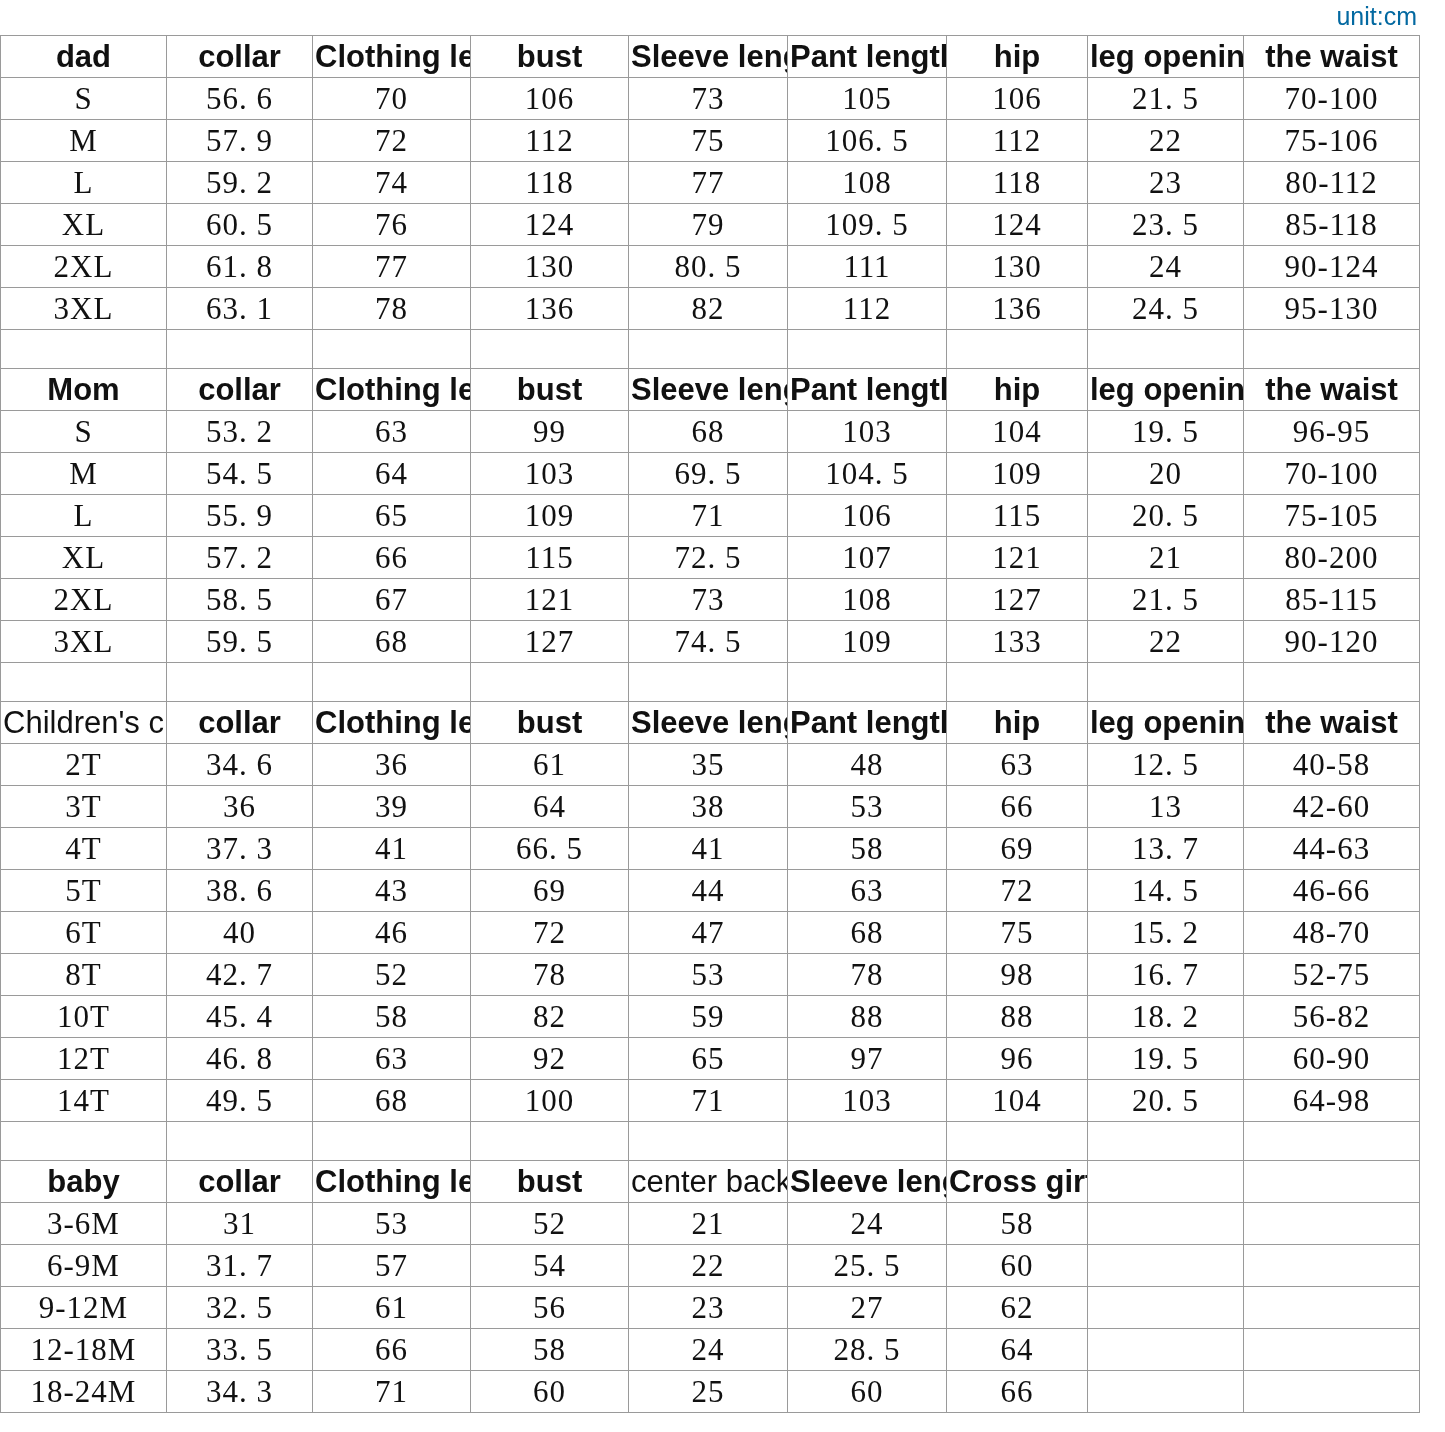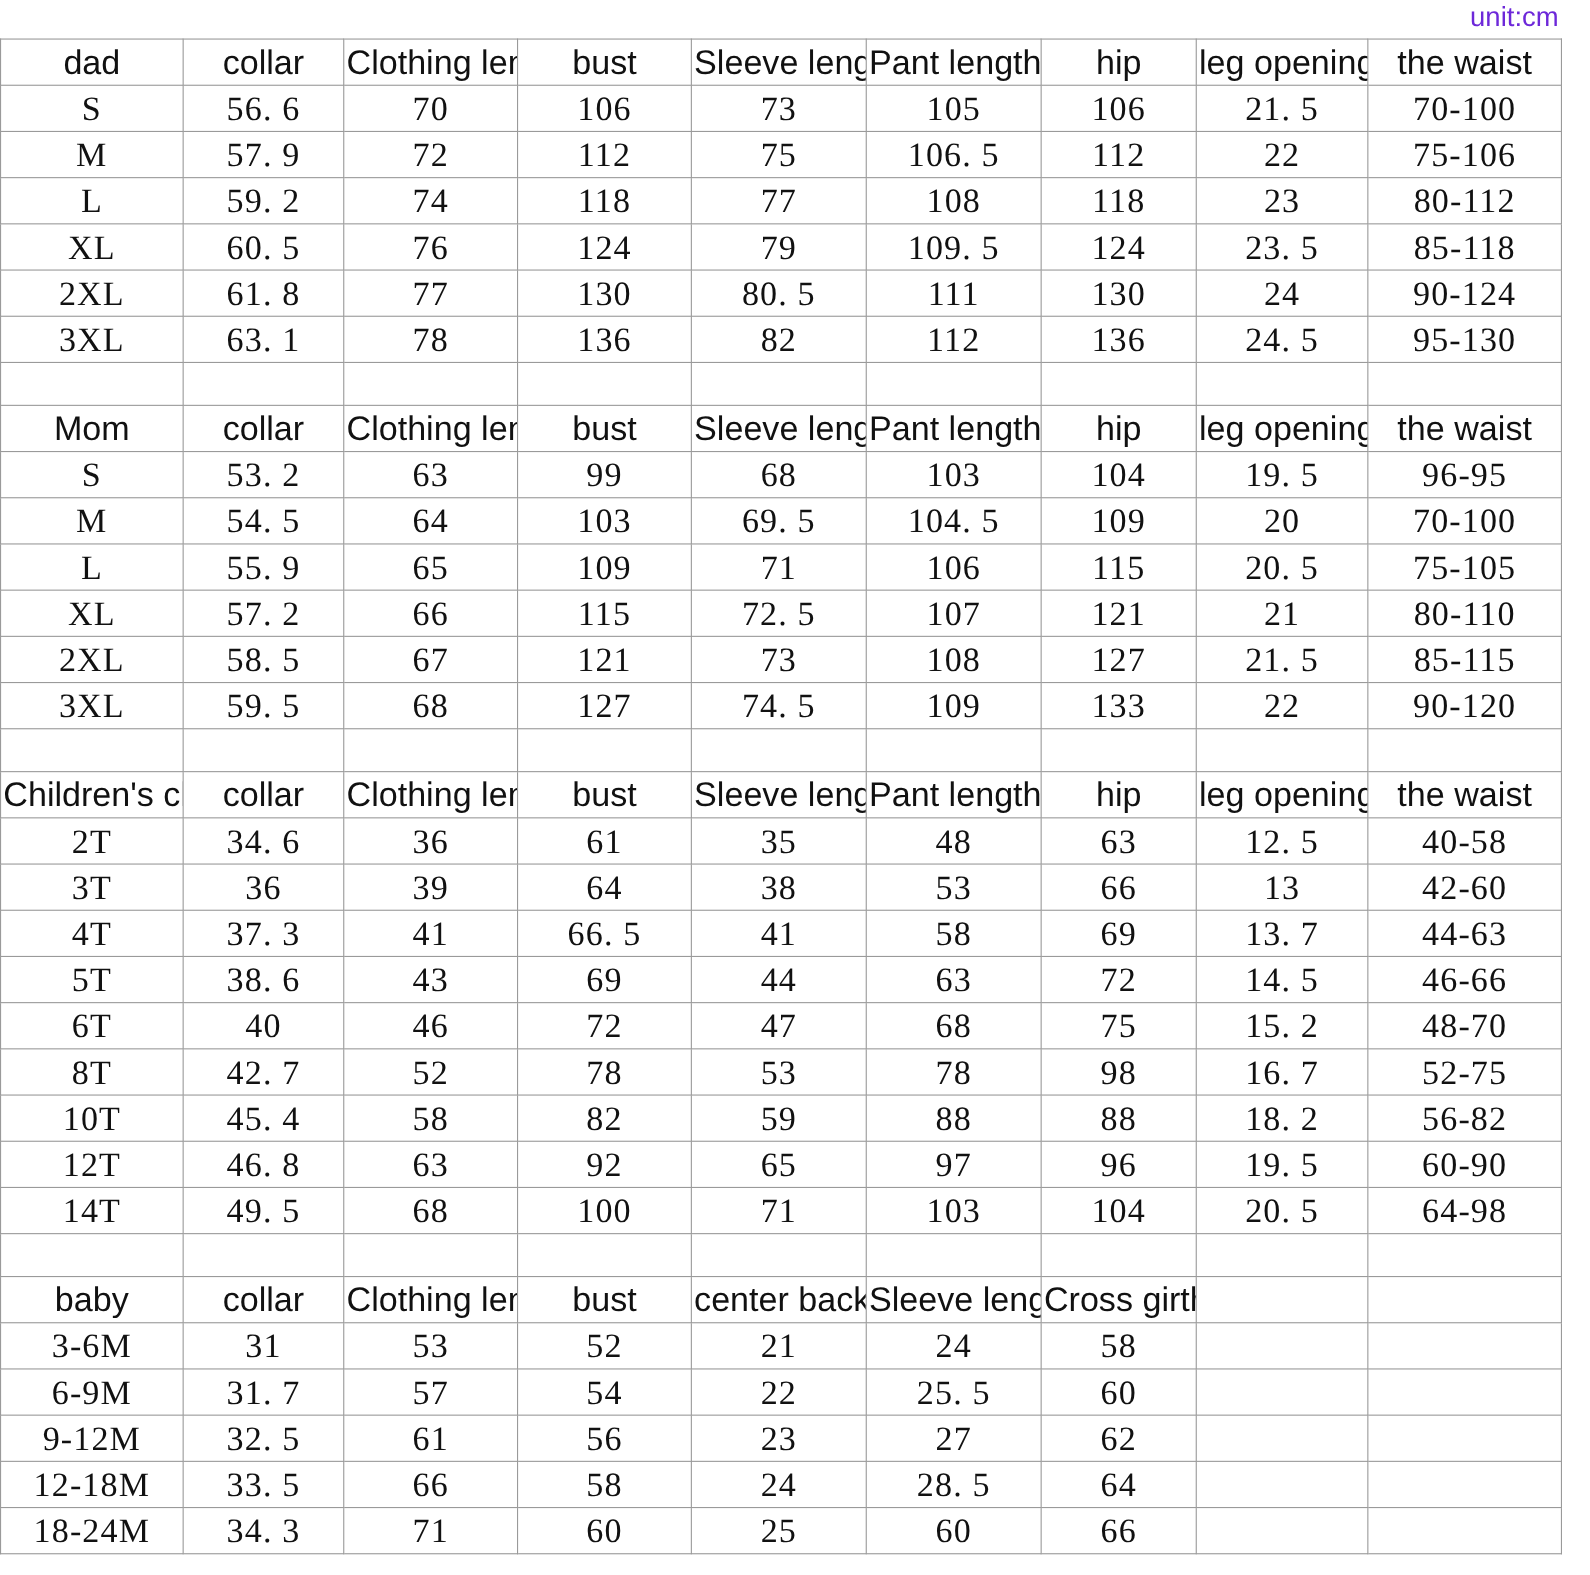--- a/index.html
+++ b/index.html
@@ -15,21 +15,21 @@
     position: relative;
     overflow: hidden;
   }
   .unit {
     position: absolute;
     right: 28px;
     top: 2px;
     font-family: "Liberation Sans", sans-serif;
     font-size: 25px;
     letter-spacing: 0px;
-    color: #6d28d9;
+    color: #0369a1;
   }
   .sheet {
     position: absolute;
     top: 35px;
     left: 0px;
     width: 1445px;
   }
   table.grid {
     border-collapse: collapse;
     table-layout: fixed;
@@ -53,21 +53,21 @@
     vertical-align: middle;
     padding: 0 2px;
     font-size: 31px;
     line-height: 1;
     white-space: nowrap;
     overflow: hidden;
   }
   td.hdr {
     font-family: "Liberation Sans", sans-serif;
     font-size: 21px;
-    font-weight: 400;
+    font-weight: 700;
   }
   td.hdr-small {
     font-family: "Liberation Sans", sans-serif;
     font-size: 16px;
   }
   td.blank {
     border-left: 1px solid #9a9a9a;
     border-right: 1px solid #9a9a9a;
     border-top: 1px solid #9a9a9a;
     border-bottom: 1px solid #9a9a9a;
@@ -241,21 +241,21 @@
       </tr>
       <tr>
         <td class="data">XL</td>
         <td class="data">57. 2</td>
         <td class="data">66</td>
         <td class="data">115</td>
         <td class="data">72. 5</td>
         <td class="data">107</td>
         <td class="data">121</td>
         <td class="data">21</td>
-        <td class="data">80-110</td>
+        <td class="data">80-200</td>
       </tr>
       <tr>
         <td class="data">2XL</td>
         <td class="data">58. 5</td>
         <td class="data">67</td>
         <td class="data">121</td>
         <td class="data">73</td>
         <td class="data">108</td>
         <td class="data">127</td>
         <td class="data">21. 5</td>

